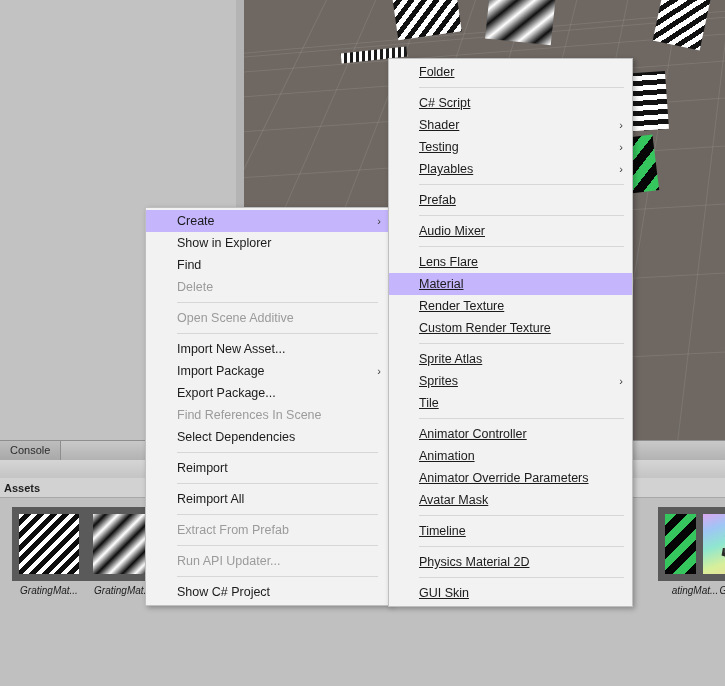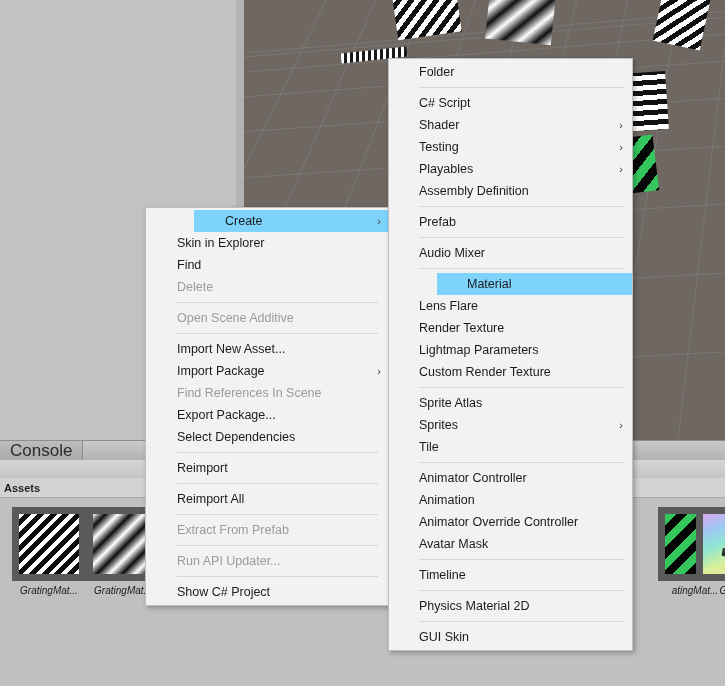--- a/index.html
+++ b/index.html
@@ -50,21 +50,21 @@
 
   
   .dock{position:absolute;left:0;top:440px;width:725px;height:246px;background:#c0c0c0;}
   .dock-tabbar{
     position:absolute;left:0;top:0;width:725px;height:19px;
     background:linear-gradient(#c9c9c9,#b2b2b2);
     border-top:1px solid #8e8e8e;border-bottom:1px solid #9c9c9c;
   }
   .dock-tab{
     position:absolute;left:0;top:0;height:19px;line-height:19px;
-    padding:0 10px;font-size:17px;color:#2b2b2b;
+    padding:0 10px;font-size:11px;color:#2b2b2b;
     background:linear-gradient(#bdbdbd,#a9a9a9);
     border-right:1px solid #8e8e8e;
   }
   .dock-toolbar{
     position:absolute;left:0;top:20px;width:725px;height:18px;
     background:linear-gradient(#d5d5d5,#c4c4c4);border-bottom:1px solid #a4a4a4;
   }
   .breadcrumb{
     position:absolute;left:0;top:38px;width:725px;height:20px;
     background:#d2d2d2;border-bottom:1px solid #a8a8a8;
@@ -103,31 +103,31 @@
     padding:2px 0;
   }
   #menu-asset{left:145px;top:207px;width:246px;}
   #menu-create{left:388px;top:58px;width:245px;}
 
   .mrow{
     position:relative;height:22px;line-height:22px;
     padding-left:31px;padding-right:22px;white-space:nowrap;cursor:default;
   }
   .mrow.disabled{color:#9b9b9b;}
-  .mrow.selected{background:#7dd3fc;margin-left:48px;}
+  .mrow.selected{background:#c4b5fd;}
   .mrow .shortcut{
     position:absolute;right:16px;top:0;height:22px;line-height:22px;font-size:12px;color:#1b1b1b;
   }
   .mrow .chev{
     position:absolute;right:9px;top:0;height:22px;line-height:22px;
     font-size:11px;color:#3a3a3a;
   }
   .msep{height:1px;margin:4px 12px 4px 31px;background:#d6d6d6;}
   #menu-create .msep{margin-left:30px;margin-right:8px;}
-  #menu-create .mrow{padding-left:30px;}
+  #menu-create .mrow{padding-left:30px;text-decoration:underline;}
 </style>
 </head>
 <body>
 
 <div id="editor-root">
 
   <div class="panel-left-pane"></div>
   <div class="scene-gutter"></div>
 
   <div class="scene-view">
@@ -192,69 +192,67 @@
           <div class="asset-thumb">
             <div class="inner thumb-rainbow"></div>
           </div>
           <div class="asset-label">Gratin</div>
         </div>
       </div>
   </div>
 
   <div class="menu" id="menu-asset">
       <div class="mrow selected"><span>Create</span><span class="chev">›</span></div>
-      <div class="mrow"><span>Skin in Explorer</span></div>
+      <div class="mrow"><span>Show in Explorer</span></div>
       <div class="mrow"><span>Find</span></div>
       <div class="mrow disabled"><span>Delete</span></div>
       <div class="msep"></div>
       <div class="mrow disabled"><span>Open Scene Additive</span></div>
       <div class="msep"></div>
       <div class="mrow"><span>Import New Asset...</span></div>
       <div class="mrow"><span>Import Package</span><span class="chev">›</span></div>
+      <div class="mrow"><span>Export Package...</span></div>
       <div class="mrow disabled"><span>Find References In Scene</span></div>
-      <div class="mrow"><span>Export Package...</span></div>
       <div class="mrow"><span>Select Dependencies</span></div>
       <div class="msep"></div>
       <div class="mrow"><span>Reimport</span></div>
       <div class="msep"></div>
       <div class="mrow"><span>Reimport All</span></div>
       <div class="msep"></div>
       <div class="mrow disabled"><span>Extract From Prefab</span></div>
       <div class="msep"></div>
       <div class="mrow disabled"><span>Run API Updater...</span></div>
       <div class="msep"></div>
       <div class="mrow"><span>Show C# Project</span></div>
     </div>
 
   <div class="menu" id="menu-create">
       <div class="mrow"><span>Folder</span></div>
       <div class="msep"></div>
       <div class="mrow"><span>C# Script</span></div>
       <div class="mrow"><span>Shader</span><span class="chev">›</span></div>
       <div class="mrow"><span>Testing</span><span class="chev">›</span></div>
       <div class="mrow"><span>Playables</span><span class="chev">›</span></div>
-      <div class="mrow"><span>Assembly Definition</span></div>
       <div class="msep"></div>
       <div class="mrow"><span>Prefab</span></div>
       <div class="msep"></div>
       <div class="mrow"><span>Audio Mixer</span></div>
       <div class="msep"></div>
+      <div class="mrow"><span>Lens Flare</span></div>
       <div class="mrow selected"><span>Material</span></div>
-      <div class="mrow"><span>Lens Flare</span></div>
       <div class="mrow"><span>Render Texture</span></div>
-      <div class="mrow"><span>Lightmap Parameters</span></div>
       <div class="mrow"><span>Custom Render Texture</span></div>
       <div class="msep"></div>
       <div class="mrow"><span>Sprite Atlas</span></div>
       <div class="mrow"><span>Sprites</span><span class="chev">›</span></div>
       <div class="mrow"><span>Tile</span></div>
       <div class="msep"></div>
       <div class="mrow"><span>Animator Controller</span></div>
       <div class="mrow"><span>Animation</span></div>
-      <div class="mrow"><span>Animator Override Controller</span></div>
+      <div class="mrow"><span>Animator Override Parameters</span></div>
       <div class="mrow"><span>Avatar Mask</span></div>
       <div class="msep"></div>
       <div class="mrow"><span>Timeline</span></div>
       <div class="msep"></div>
       <div class="mrow"><span>Physics Material 2D</span></div>
       <div class="msep"></div>
       <div class="mrow"><span>GUI Skin</span></div>
     </div>
 
 </div>

